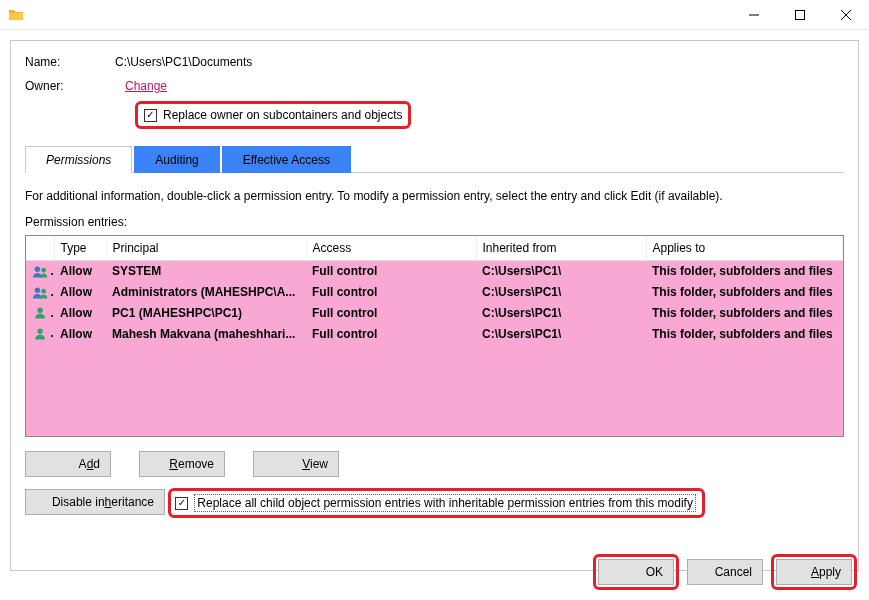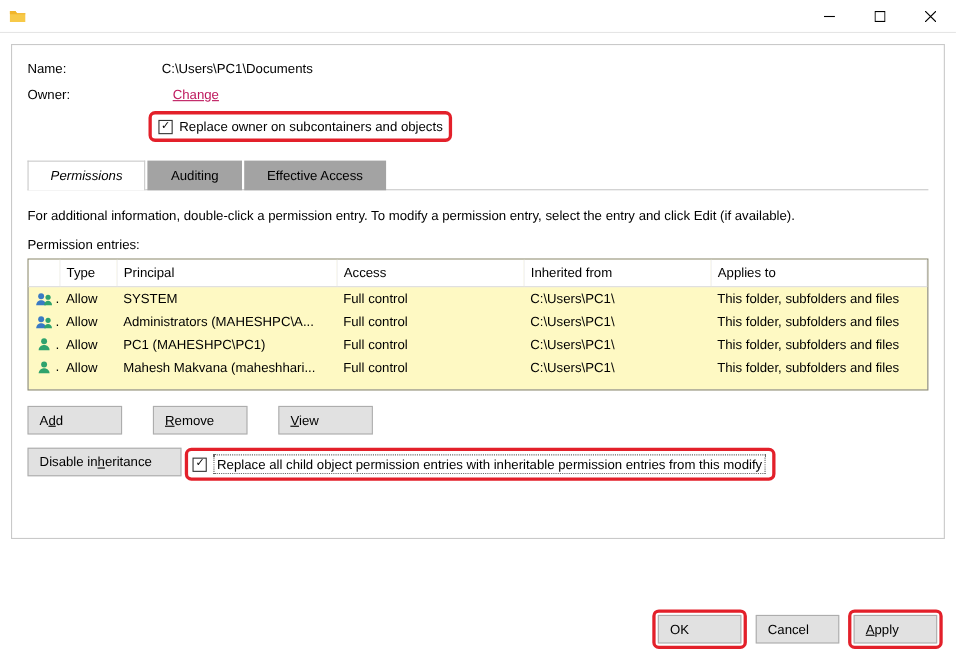--- a/index.html
+++ b/index.html
@@ -29,21 +29,21 @@
     background: transparent;
   }
   .content {
     padding: 10px 10px 0 10px;
   }
   .panel {
     border: 1px solid #c9c9c9;
     padding: 14px 14px 8px 14px;
     position: relative;
   }
-  .row { display: flex; align-items: center; margin-bottom: 10px; gap: 32px; }
+  .row { display: flex; align-items: center; margin-bottom: 10px; }
   .row .lbl { width: 90px; }
   .owner-redact {
     display: inline-block;
     width: 155px; height: 15px;
     background: linear-gradient(#f7f7f7,#e9e9e9);
     border-radius: 2px;
     vertical-align: middle;
   }
   .link { color: #be185d; text-decoration: underline; cursor: pointer; margin-left: 10px; }
   .red-box {
@@ -66,65 +66,66 @@
     display: flex;
     border-bottom: 1px solid #c9c9c9;
     margin-top: 10px;
   }
   .tab {
     padding: 6px 20px 6px 20px;
     border: 1px solid transparent;
     border-bottom: none;
     position: relative;
     top: 1px;
-    background: #a3a3a3;
+    background: #3b82f6;
     margin-right: 2px;
     cursor: pointer;
   }
   .tab.active {
     background: #fff;
     border-color: #c9c9c9;
     font-style: italic;
   }
   .info-text { margin: 14px 0 10px 0; line-height: 1.5; }
   .entries-label { margin-bottom: 6px; }
   .table-wrap {
     border: 1px solid #888;
-    height: 120px;
+    height: 202px;
     overflow: hidden;
-    background: #fef9c3;
+    background: #f9a8d4;
   }
   table { width: 100%; border-collapse: collapse; table-layout: fixed; }
   th {
     text-align: left;
     font-weight: normal;
     padding: 5px 6px;
     background: #fff;
     border-bottom: 1px solid #e0e0e0;
     border-right: 1px solid #f0f0f0;
   }
   td {
     padding: 3px 6px;
     white-space: nowrap;
     overflow: hidden;
     text-overflow: ellipsis;
+    font-weight: bold;
   }
   .col-icon { width: 28px; }
   .col-type { width: 52px; }
   .col-principal { width: 200px; }
   .col-access { width: 170px; }
   .col-inherited { width: 170px; }
   .user-icon-svg { width: 18px; height: 14px; vertical-align: middle; }
   .btn-row { display: flex; gap: 6px; margin-top: 14px; }
   .btn {
     min-width: 86px;
     padding: 5px 10px;
     border: 1px solid #adadad;
     background: #e1e1e1;
-    text-align: left;
+    text-align: right;
     cursor: pointer;
     font-size: 12px;
     font-family: inherit;
   }
   .btn.disabled { color: #000000; cursor: default; margin-left: 22px; }
   .disable-inh { margin-top: 12px; width: 140px; }
   .red-box-child {
     margin-top: 10px;
     display: inline-flex;
     align-items: center;

